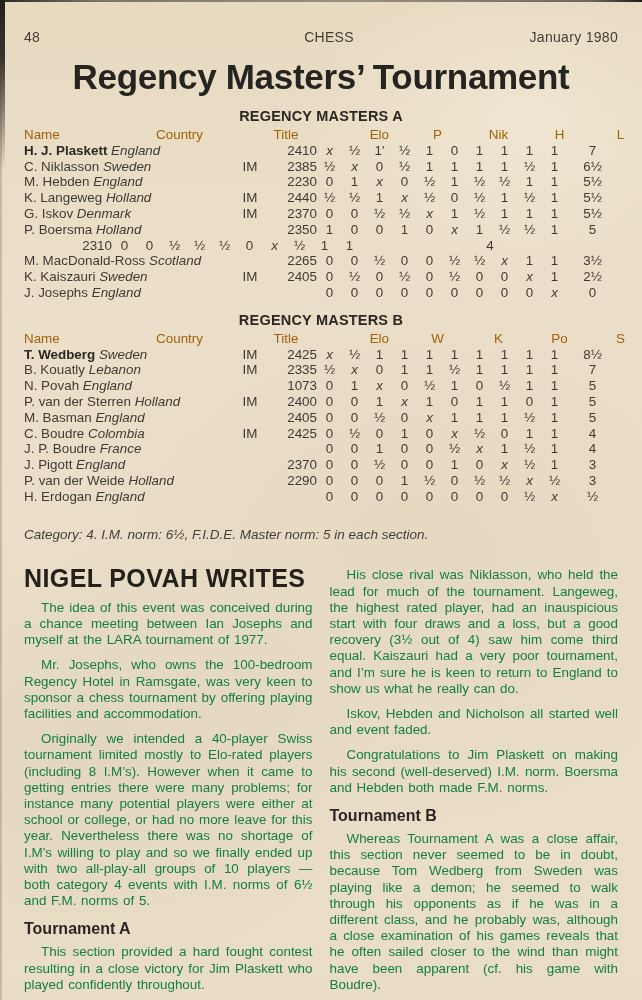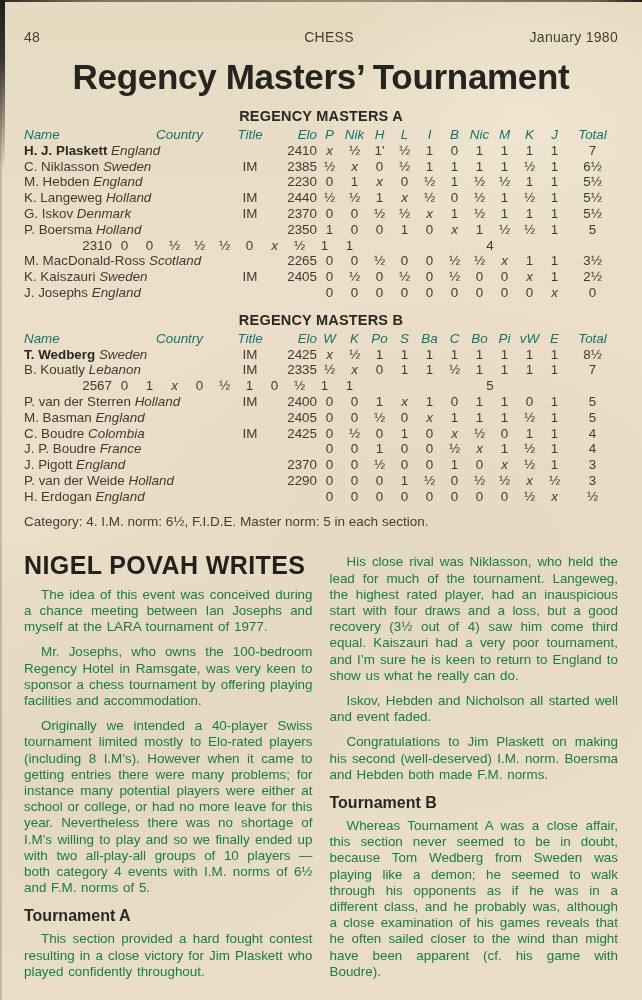--- a/index.html
+++ b/index.html
@@ -30,34 +30,34 @@
 
   .main-title{margin-top:12px;text-align:center;font-size:35px;font-weight:bold;
     color:#262420;letter-spacing:-.3px;}
 
   .sec-title{margin-top:11px;text-align:center;font-size:14.5px;font-weight:bold;
     color:#2b2722;letter-spacing:.2px;}
 
   
   .xtable{margin-top:3px;font-size:13.4px;color:#403b32;}
   .trow{display:flex;line-height:15.8px;white-space:nowrap;}
-  .thead{font-style:italic;color:#0f766e;}
+  .thead{color:#a16207;gap:36px;}
   .c-name{flex:0 0 205px;overflow:hidden;}
   .c-name .hd-wrap{display:flex;}
   .c-name .hd-country{margin-left:auto;margin-right:26px;}
   .c-title{flex:0 0 42px;text-align:center;}
   .c-elo{flex:0 0 46px;text-align:right;}
   .c-g{flex:0 0 25px;text-align:center;}
   .c-total{flex:1 1 auto;text-align:center;}
   .nm{font-style:normal;}
   .nm.winner{font-weight:bold;color:#2b2722;}
   .ct{font-style:italic;}
   .c-g.xmark{font-style:italic;}
 
-  .cat-note{margin-top:9px;font-size:13.5px;color:#433e35;}
+  .cat-note{margin-top:22px;font-size:13.5px;color:#433e35;font-style:italic;}
 
   .article{display:flex;gap:17px;margin-top:23px;align-items:flex-end;}
   .col{flex:1 1 0;min-width:0;}
   .art-heading{font-size:25px;font-weight:bold;color:#24211d;letter-spacing:.4px;
     margin:0 0 9px 0;line-height:1.05;}
   .body-p{margin:0 0 9px 0;font-size:13.4px;line-height:16.2px;text-align:justify;
     text-indent:17px;color:#15803d;word-spacing:1px;}
   .subhead{margin:11px 0 6px 0;font-size:16px;font-weight:bold;color:#2b2722;}
 </style>
 </head>
@@ -310,22 +310,23 @@
         <div class="c-g">1</div>
         <div class="c-g">1</div>
         <div class="c-g">½</div>
         <div class="c-g">1</div>
         <div class="c-g">1</div>
         <div class="c-g">1</div>
         <div class="c-g">1</div>
         <div class="c-total">7</div>
       </div>
       <div class="trow">
-        <div class="c-title"></div>
-        <div class="c-elo">2567</div>
+        <div class="c-name"><span class="nm">N. Povah</span><i class="ct"> England</i></div>
+        <div class="c-title"></div>
+        <div class="c-elo">1073</div>
         <div class="c-g">0</div>
         <div class="c-g">1</div>
         <div class="c-g xmark">x</div>
         <div class="c-g">0</div>
         <div class="c-g">½</div>
         <div class="c-g">1</div>
         <div class="c-g">0</div>
         <div class="c-g">½</div>
         <div class="c-g">1</div>
         <div class="c-g">1</div>

